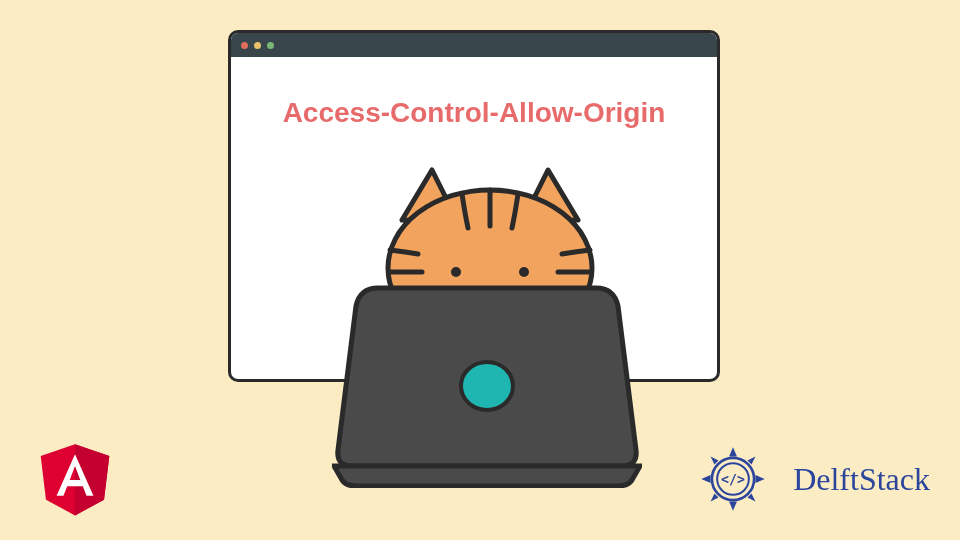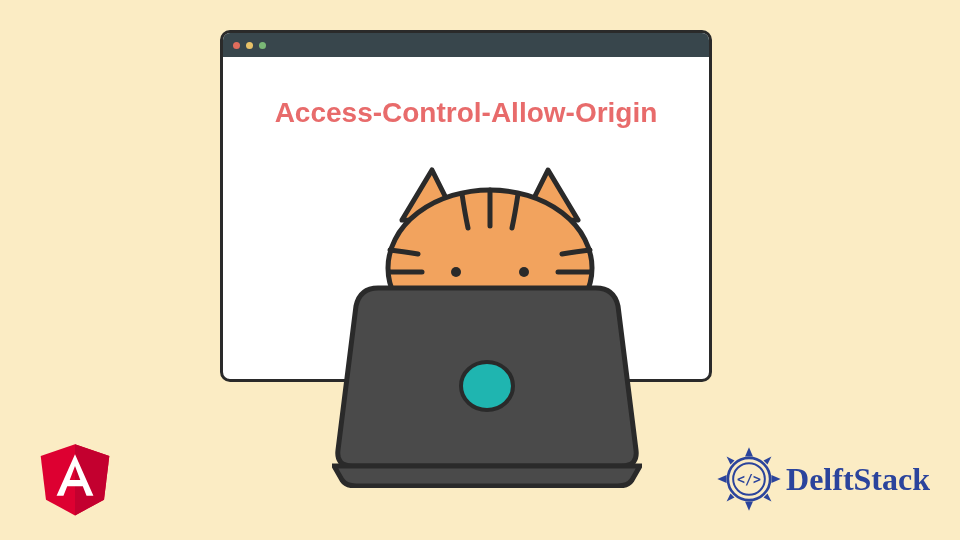--- a/index.html
+++ b/index.html
@@ -6,21 +6,21 @@
     body {
       width: 960px;
       height: 540px;
       background: #fbecc4;
       position: relative;
       font-family: Arial, sans-serif;
       overflow: hidden;
     }
     .browser-window {
       position: absolute;
-      left: 220px;
+      left: 228px;
       top: 30px;
       width: 492px;
       height: 352px;
       background: #fff;
       border: 3px solid #2a2a2a;
       border-radius: 10px;
       overflow: hidden;
     }
     .title-bar {
       height: 24px;
@@ -84,22 +84,23 @@
       gap: 4px;
     }
     .delftstack-icon {
       width: 66px;
       height: 66px;
     }
     .delftstack-icon svg { width: 100%; height: 100%; }
     .delftstack-text {
       color: #2b449c;
       font-size: 32px;
-      font-weight: 700;
+      font-weight: 400;
       font-family: Georgia, serif;
+      margin-left: 23px;
     }
   </style>
 </head>
 <body>
 
 <div class="browser-window">
   <div class="title-bar">
     <div class="traffic-light tl-red"></div>
     <div class="traffic-light tl-yellow"></div>
     <div class="traffic-light tl-green"></div>

